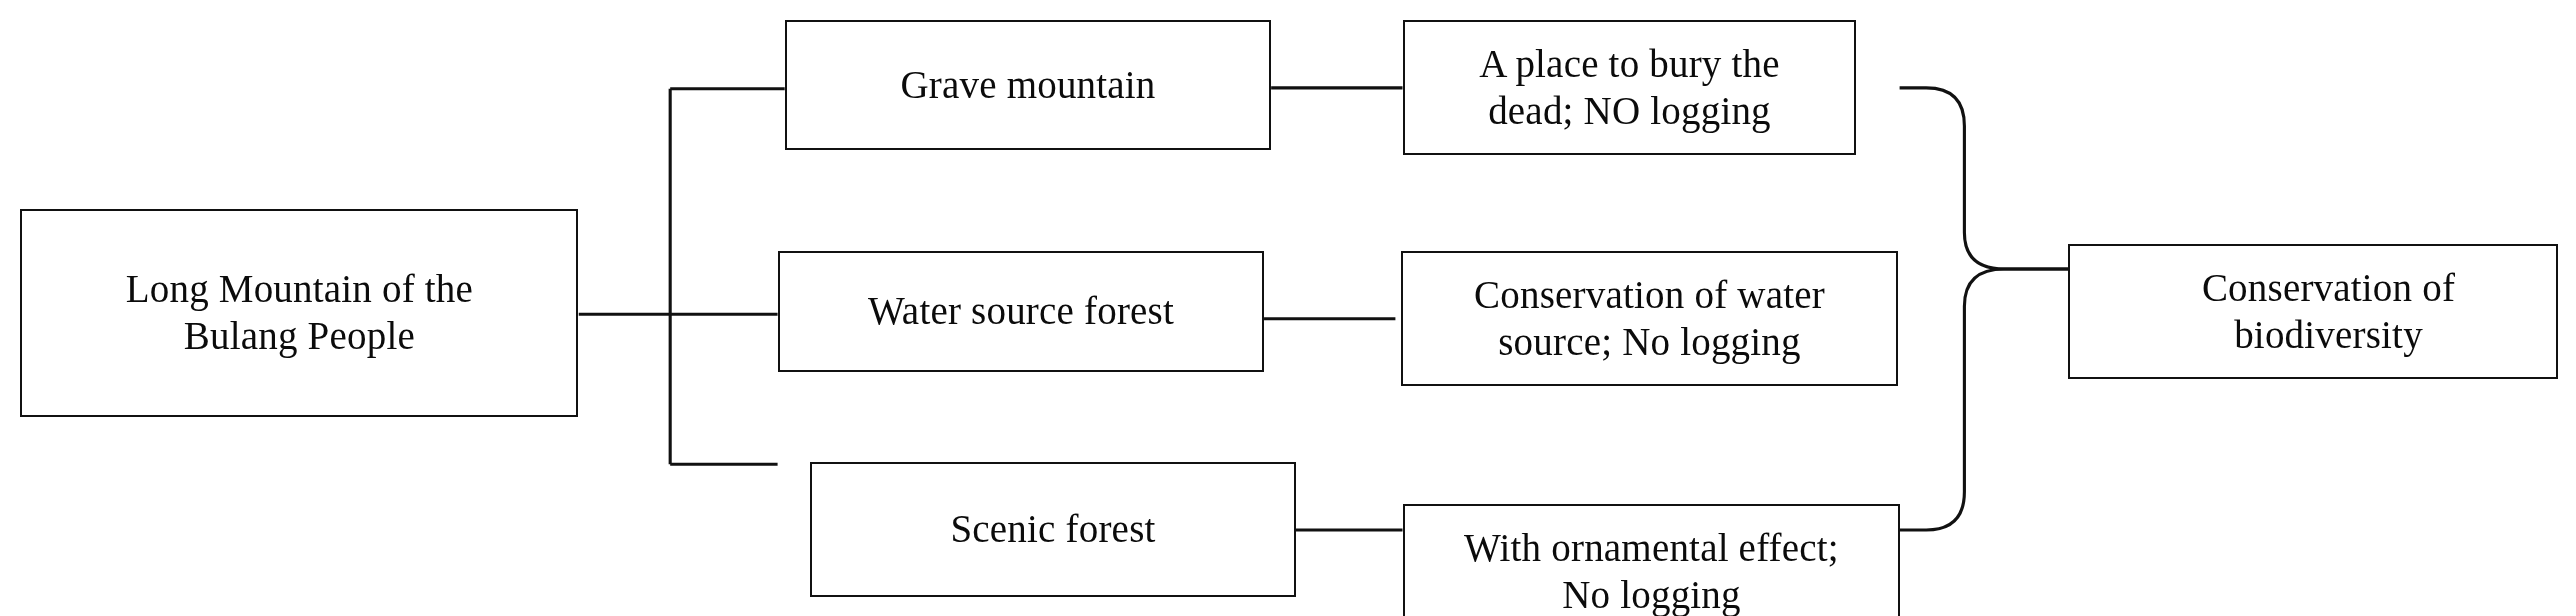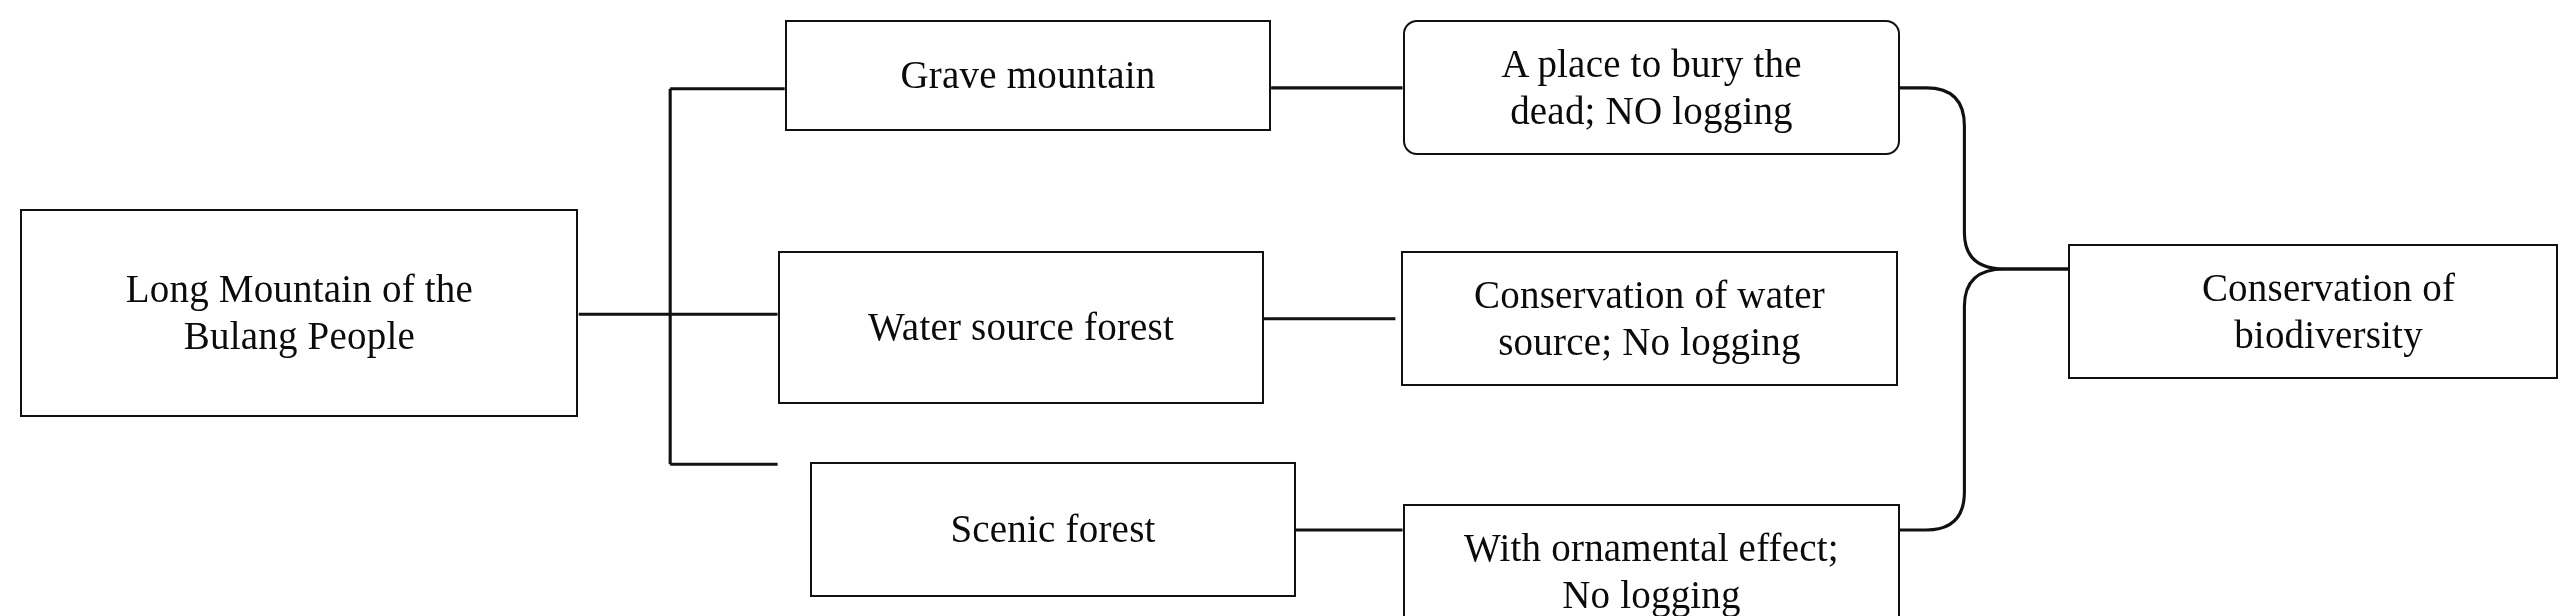--- a/index.html
+++ b/index.html
@@ -72,33 +72,33 @@
 
     <path d="M 2140 597 L 2170 597 Q 2213 597 2213 554 L 2213 345 Q 2213 303 2258 303 L 2330 303"></path>
 
   </svg>
 
   <div class="node" style="left:20.4px; top:209px; width:558px; height:208px;">
     <span>Long Mountain of the
 Bulang People</span>
   </div>
 
-  <div class="node" style="left:785px; top:20.4px; width:486px; height:111px;">
+  <div class="node" style="left:785px; top:20.4px; width:486px; height:130px;">
     <span>Grave mountain</span>
   </div>
 
-  <div class="node" style="left:778px; top:251px; width:486px; height:153px;">
+  <div class="node" style="left:778px; top:251px; width:486px; height:121px;">
     <span>Water source forest</span>
   </div>
 
   <div class="node" style="left:810px; top:462px; width:486px; height:135px;">
     <span>Scenic forest</span>
   </div>
 
-  <div class="node" style="left:1403px; top:20.4px; width:497px; height:135px;border-radius:14px;">
+  <div class="node" style="left:1403px; top:20.4px; width:453px; height:135px;">
     <span>A place to bury the
 dead; NO  logging</span>
   </div>
 
   <div class="node" style="left:1395px; top:251px; width:497px; height:135px;margin-left:6px;">
     <span>Conservation of water
 source; No logging</span>
   </div>
 
   <div class="node" style="left:1403px; top:462px; width:497px; height:135px;margin-top:42px;">

